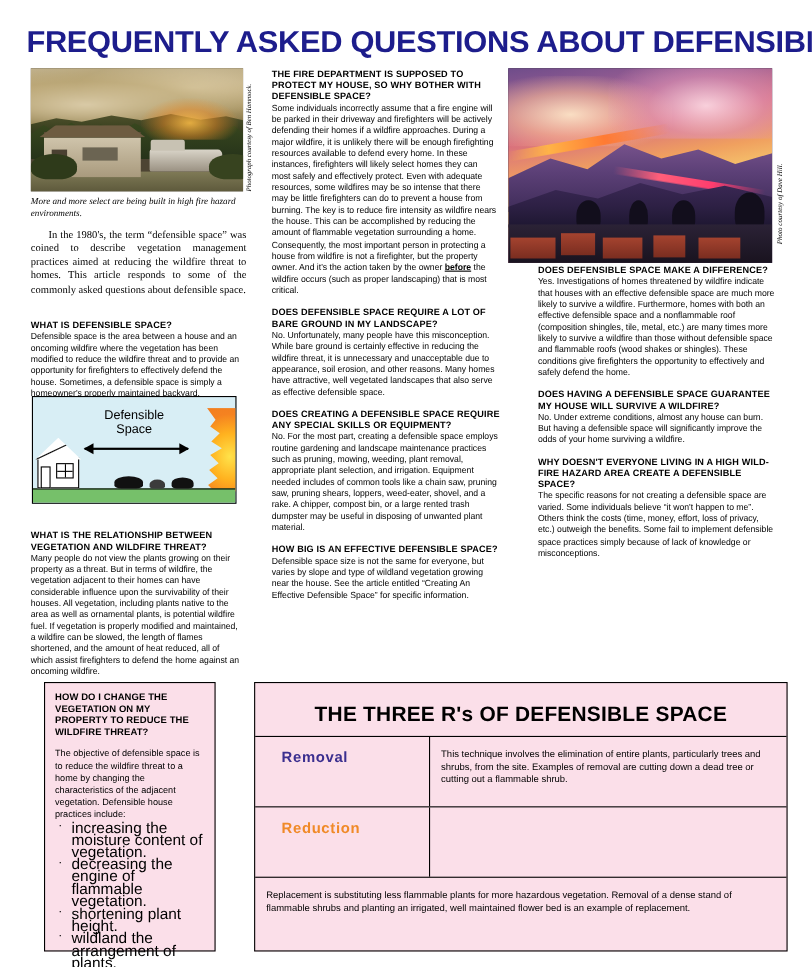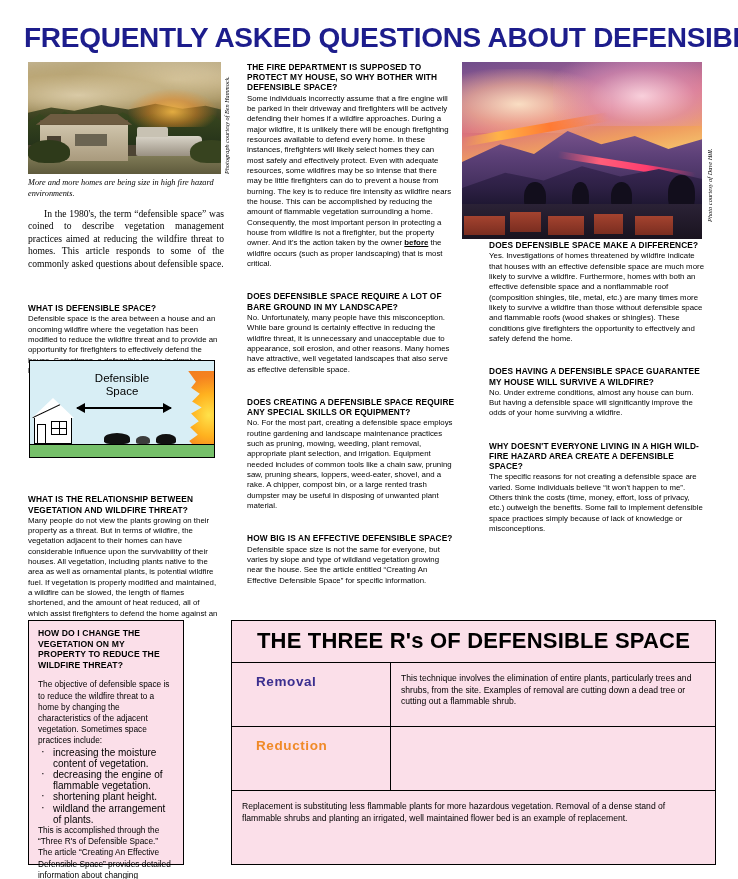--- a/index.html
+++ b/index.html
@@ -51,21 +51,21 @@
     font-family: "Liberation Sans", sans-serif;
     font-weight: bold;
     font-size: 8.4px;
     line-height: 10.2px;
     letter-spacing: 0.15px;
     margin-bottom: 1px;
     color: #000;
     transform: scaleX(0.99);
     transform-origin: left top;
   }
-  .qblock { margin-top: 22px; }
+  .qblock { margin-top: 9px; }
   .qblock:first-child { margin-top: 0; }
 
   .serif-intro {
     font-family: "Liberation Serif", serif;
     font-size: 9.6px;
     line-height: 12.4px;
     text-align: justify;
     text-indent: 16px;
     color: #000;
   }
@@ -309,60 +309,60 @@
   }
   #ds-diagram .ds-shrub{
     position:absolute; bottom:13px; background:#111; border-radius:50% 50% 24% 24%;
   }
   #ds-diagram .ds-shrub.s1{ left:74px; width:26px; height:11px; }
   #ds-diagram .ds-shrub.s2{ left:106px; width:14px; height:8px; background:#3c3c3c; }
   #ds-diagram .ds-shrub.s3{ left:126px; width:20px; height:10px; }
 
   
   #panel-left {
-    position:absolute; left:28px; top:620px;
+    position:absolute; left:40px; top:620px;
     width:156px; height:245px;
     background:#fbdfe9; border:1.6px solid #000;
     padding:7px 9px 8px 9px;
   }
   #panel-left .ph{
     font-family:"Liberation Sans", sans-serif;
     font-weight:bold; font-size:8.6px; line-height:10.6px;
     letter-spacing:.1px; color:#000;
   }
   #panel-left .pb{
     margin-top:9px;
     font-family:"Liberation Sans", sans-serif;
     font-size:8.3px; line-height:11.2px; color:#000;
   }
   #panel-left ul{ margin:0; padding:0; list-style:none; }
   #panel-left li{
     position:relative; padding-left:15px;
-    font-size:10px; line-height:11.2px;
+    font-size:14px; line-height:11.2px;
   }
   #panel-left li:before{
     content:'\00b7'; position:absolute; left:3px; top:-1px; font-size:11px;
   }
   #panel-left .pb2{
     font-family:"Liberation Sans", sans-serif;
     font-size:8.3px; line-height:11.2px; color:#000;
   }
 
   #panel-right {
     position:absolute; left:231px; top:620px;
     width:485px; height:245px;
     background:#fbdfe9; border:1.6px solid #000;
   }
   #rrr-title{
     text-align:center;
     font-family:"Liberation Sans", sans-serif;
     font-weight:bold;
-    font-size:22px;
+    font-size:19px;
     letter-spacing:.2px;
-    padding:7px 0 8px 0;
+    padding:18px 0 8px 0;
     color:#000;
   }
   #rrr-table{ position:relative; }
   .rrr-row{
     display:flex;
     border-top:1.6px solid #000;
     min-height:64px;
   }
   .rrr-row:first-child{ border-top:1.6px solid #000; }
   .rrr-term{
@@ -424,21 +424,21 @@
   <div class="mroof r3"></div>
   <div class="mroof r4"></div>
   <div class="mroof r5"></div>
 </div>
 <div id="credit-right">
   <span>Photo courtesy of Dave Hill.</span>
 </div>
 
 <div class="col" id="col-left">
   <div style="height:116px"></div>
-  <div class="caption">More and more homes are being size in high fire hazard environments.</div>
+  <div class="caption">More and more select are being built in high fire hazard environments.</div>
   <div style="height:9px"></div>
   <div class="serif-intro">In the 1980's, the term “defensible space” was coined to describe vegetation management practices aimed at reducing the wildfire threat to homes.  This article responds to some of the commonly asked questions about defensible space.</div>
   <div style="height:11px"></div>
 
   <div class="qblock">
     <div class="qhead">WHAT IS DEFENSIBLE SPACE?</div>
     <div class="body-text">Defensible space is the area between a house and an oncoming wildfire where the vegetation has been modified to reduce the wildfire threat and to provide an opportunity for firefighters to  effectively defend  the house.  Sometimes, a defensible space is simply a homeowner's properly maintained backyard.</div>
   </div>
 
   <div style="height:116px"></div>
@@ -498,21 +498,21 @@
     <div class="body-text">No.  Under extreme conditions, almost any house can burn.  But having a defensible space will significantly improve the odds of your home surviving a wildfire.</div>
   </div>
   <div class="qblock">
     <div class="qhead">WHY DOESN'T EVERYONE LIVING IN A HIGH WILD-FIRE HAZARD AREA CREATE A DEFENSIBLE SPACE?</div>
     <div class="body-text">The specific reasons for not creating a defensible space are varied.  Some individuals believe “it won't happen to me”.  Others think the costs (time, money, effort, loss of privacy, etc.) outweigh the benefits.  Some fail to implement defensible space practices simply because of lack of knowledge or misconceptions.</div>
   </div>
 </div>
 
 <div id="panel-left">
   <div class="ph">HOW DO I CHANGE THE VEGETATION ON MY PROPERTY TO REDUCE THE WILDFIRE THREAT?</div>
-  <div class="pb">The objective of defensible space is to reduce the wildfire threat to a home by changing the characteristics of the adjacent vegetation. Sometimes space practices include:</div>
+  <div class="pb">The objective of defensible space is to reduce the wildfire threat to a home by changing the characteristics of the adjacent vegetation. Defensible house practices include:</div>
   <ul>
     <li>increasing the moisture content of vegetation.</li>
     <li>decreasing the engine of flammable vegetation.</li>
     <li>shortening plant height.</li>
     <li>wildland the arrangement of plants.</li>
   </ul>
   <div class="pb2">This is accomplished through the “Three R's of Defensible Space.”  The article “Creating An Effective Defensible Space” provides detailed information about changing vegetation characteristics for defensible space.</div>
 </div>
 
 <div id="panel-right">

